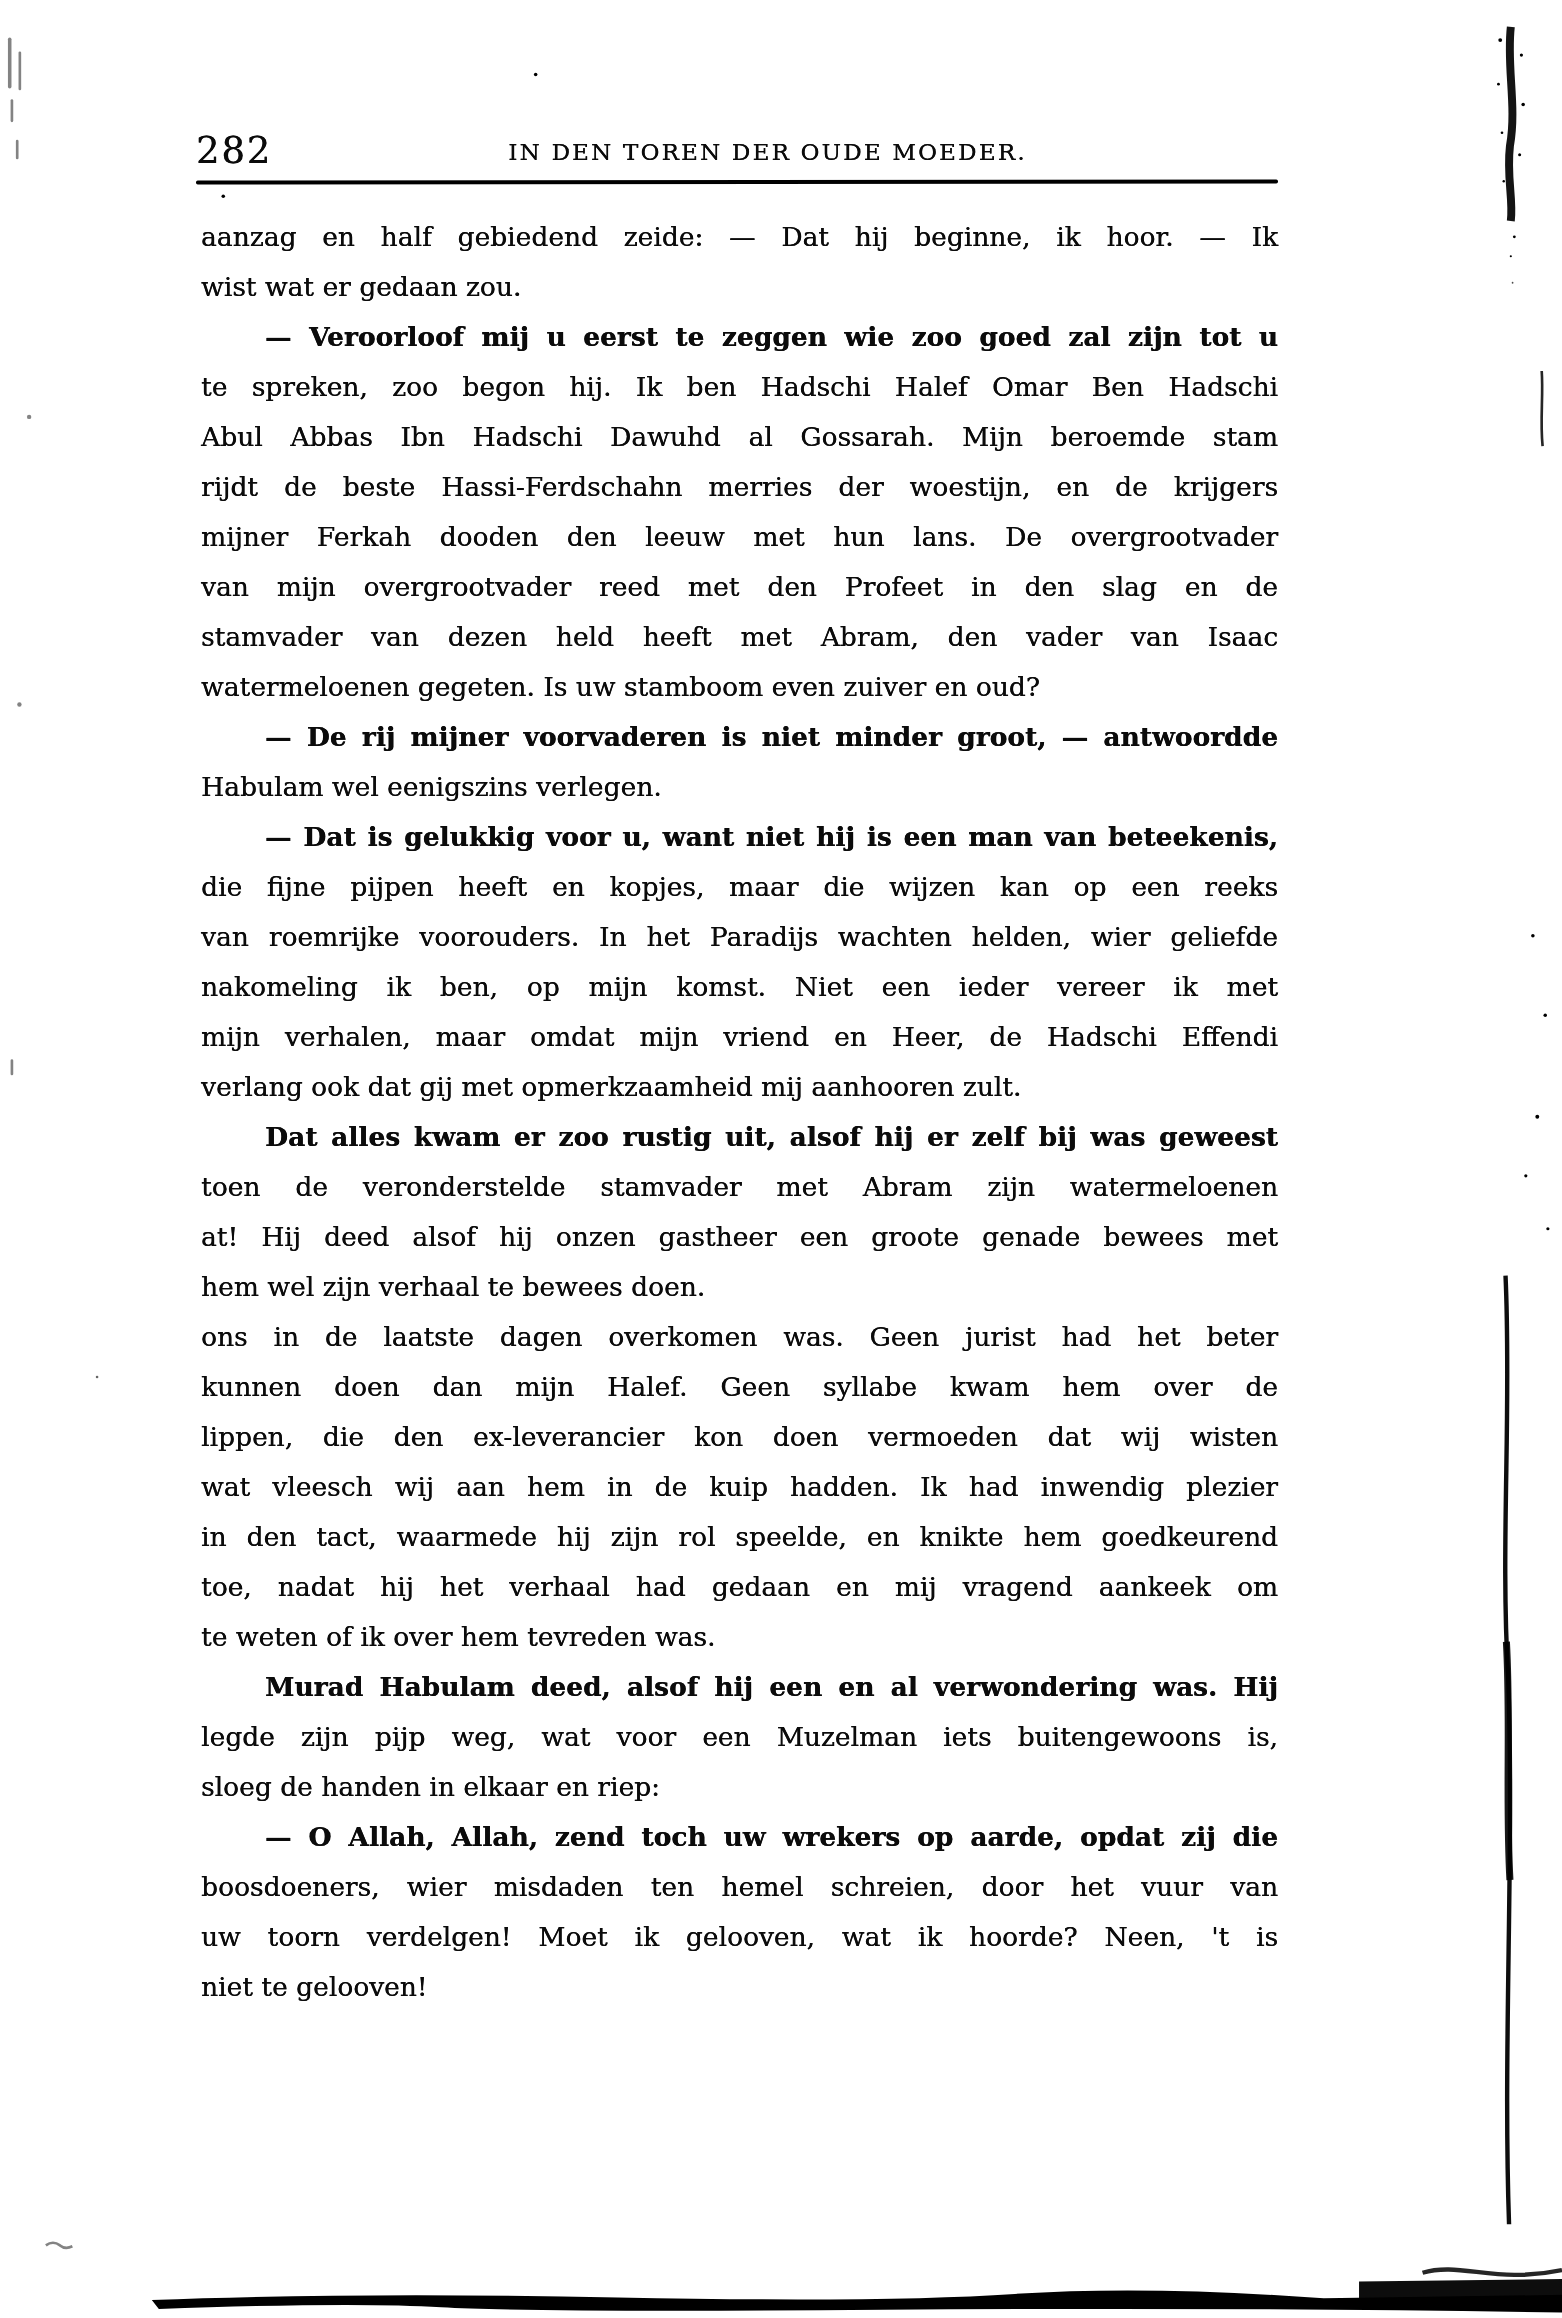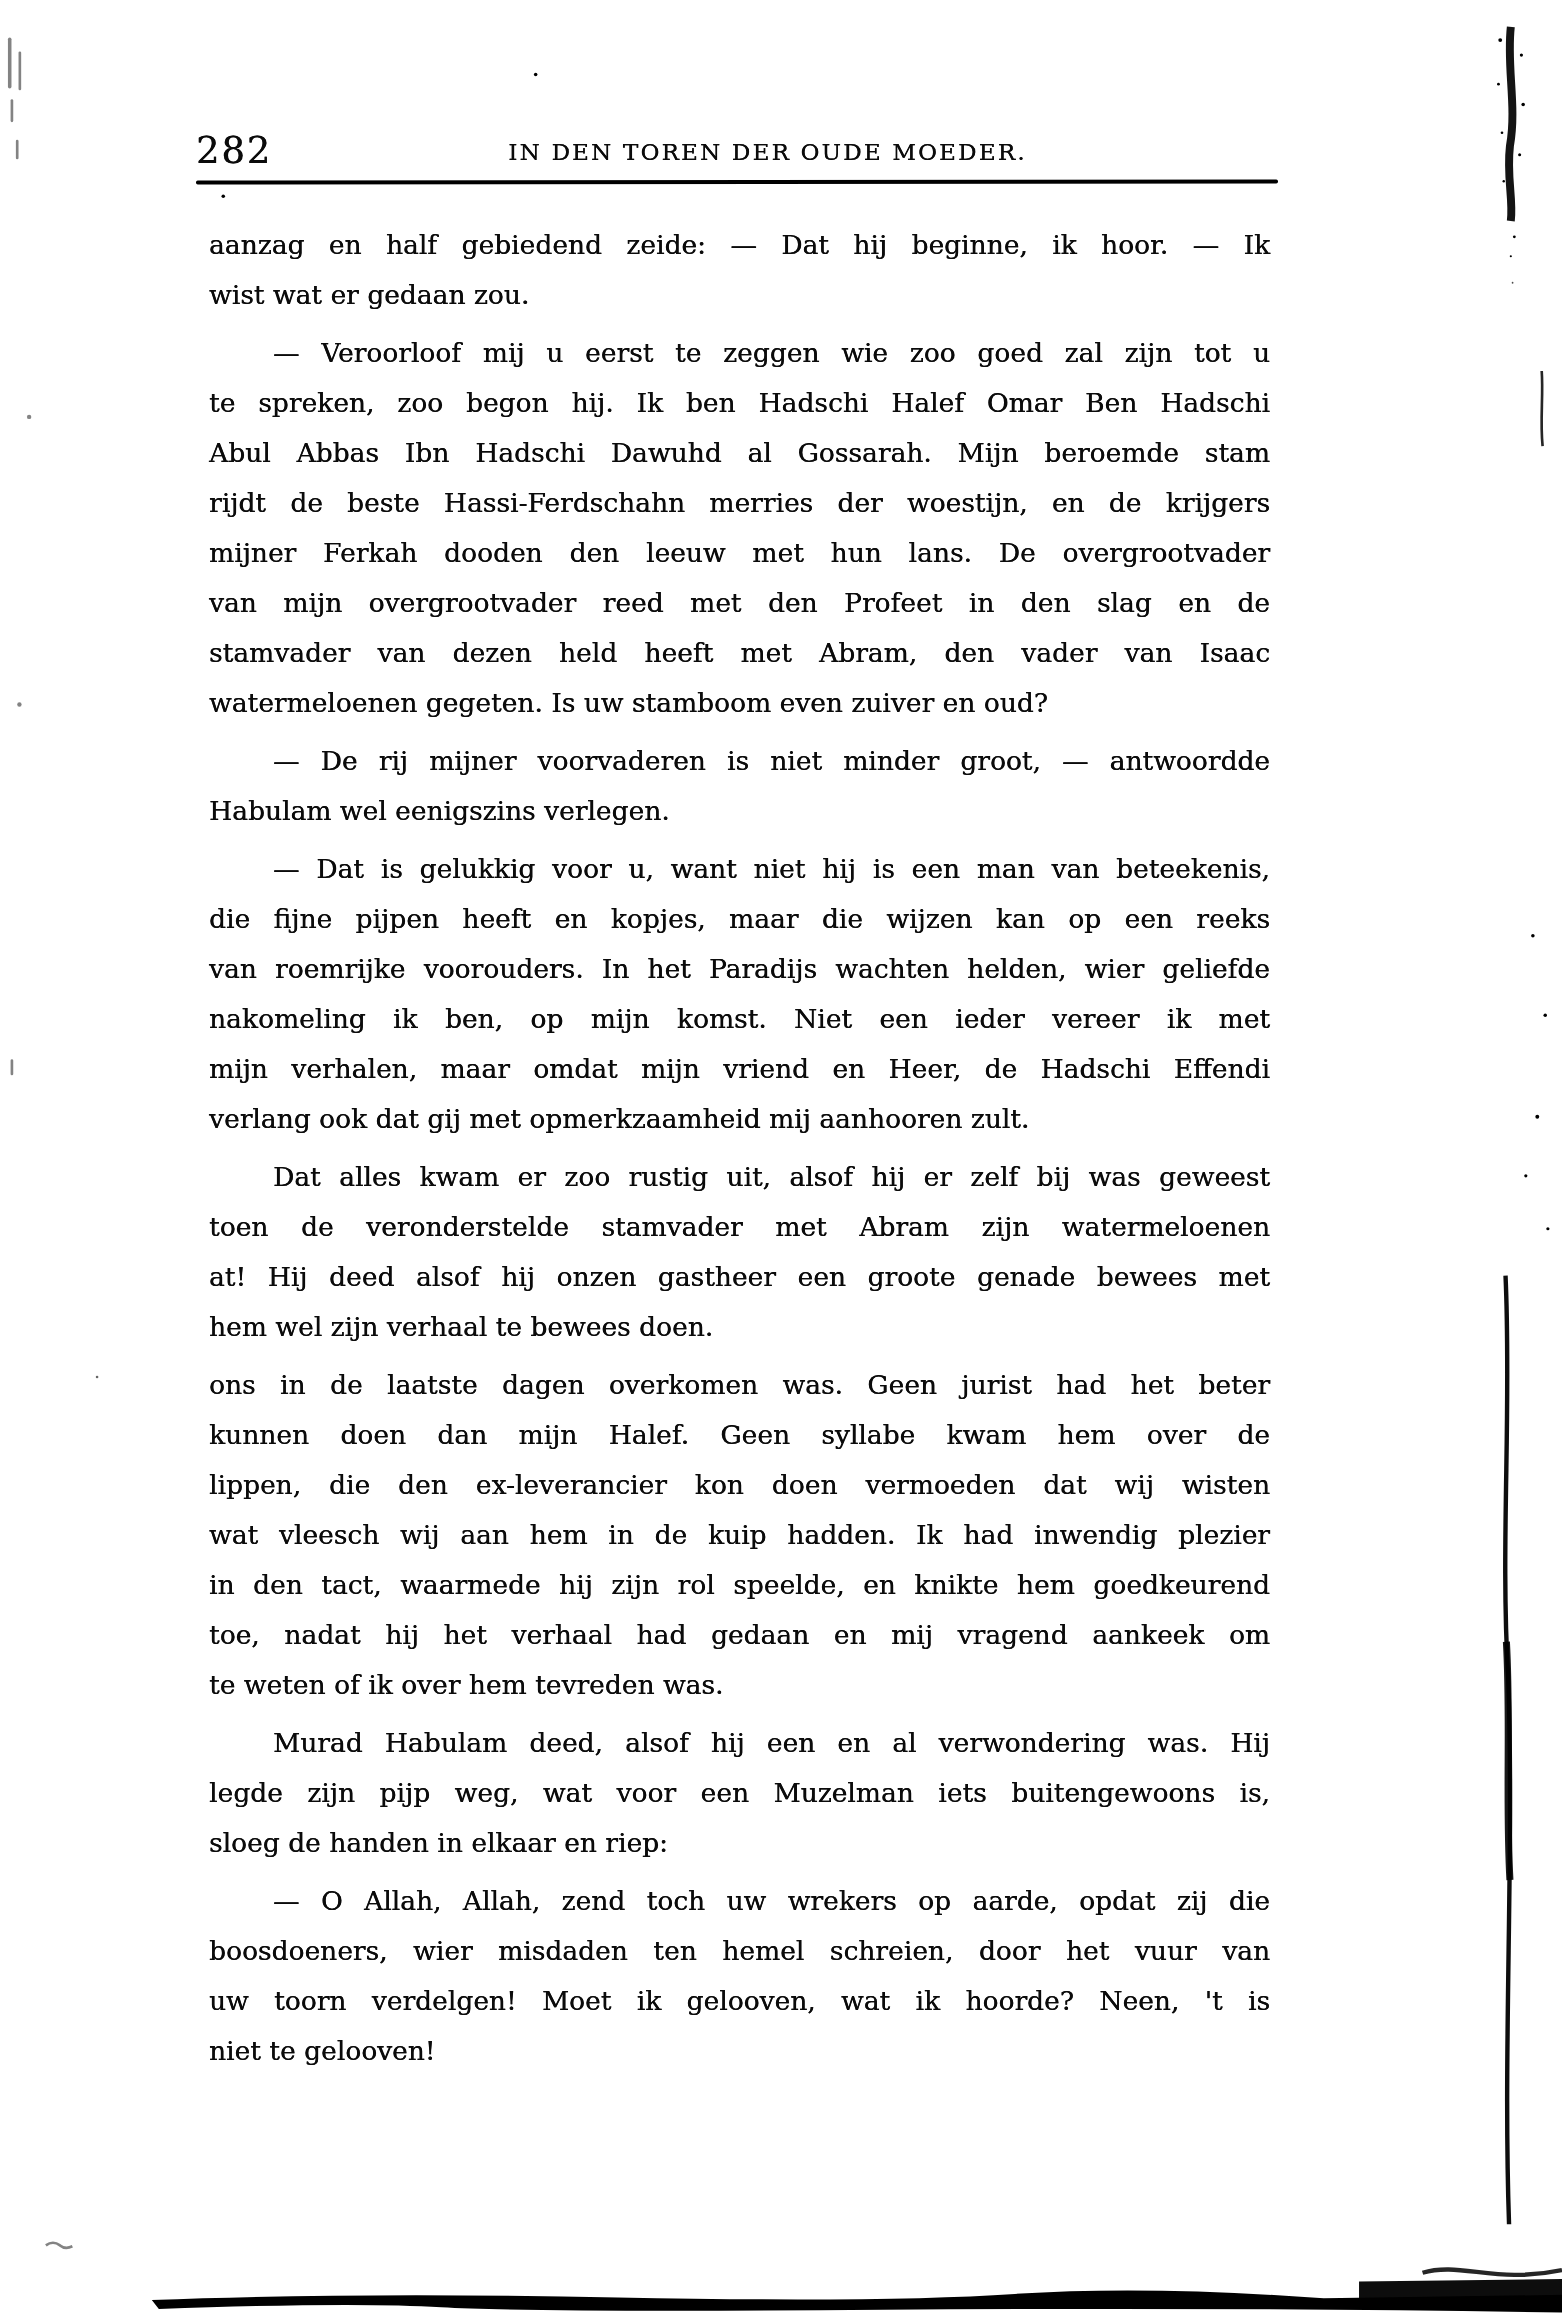--- a/index.html
+++ b/index.html
@@ -44,30 +44,31 @@
     border-radius:1.8px;
   }
   .body-text{
     position:absolute;
     left:201px;top:212px;
     width:1077px;
     font-size:26.5px;
     line-height:50px;
     text-shadow:0.3px 0 0 currentColor;
   }
-  .para{margin:8px;}
+  .para{margin:0;}
   .line{
     text-align:justify;
     text-align-last:justify;
   }
   .line.last{
     text-align-last:left;
   }
   .line.indent{
     text-indent:64px;
+    font-weight:bold;
   }
   svg.artifacts{
     position:absolute;inset:0;
     pointer-events:none;
   }
 </style>
 </head>
 <body>
 
 <div class="page">

